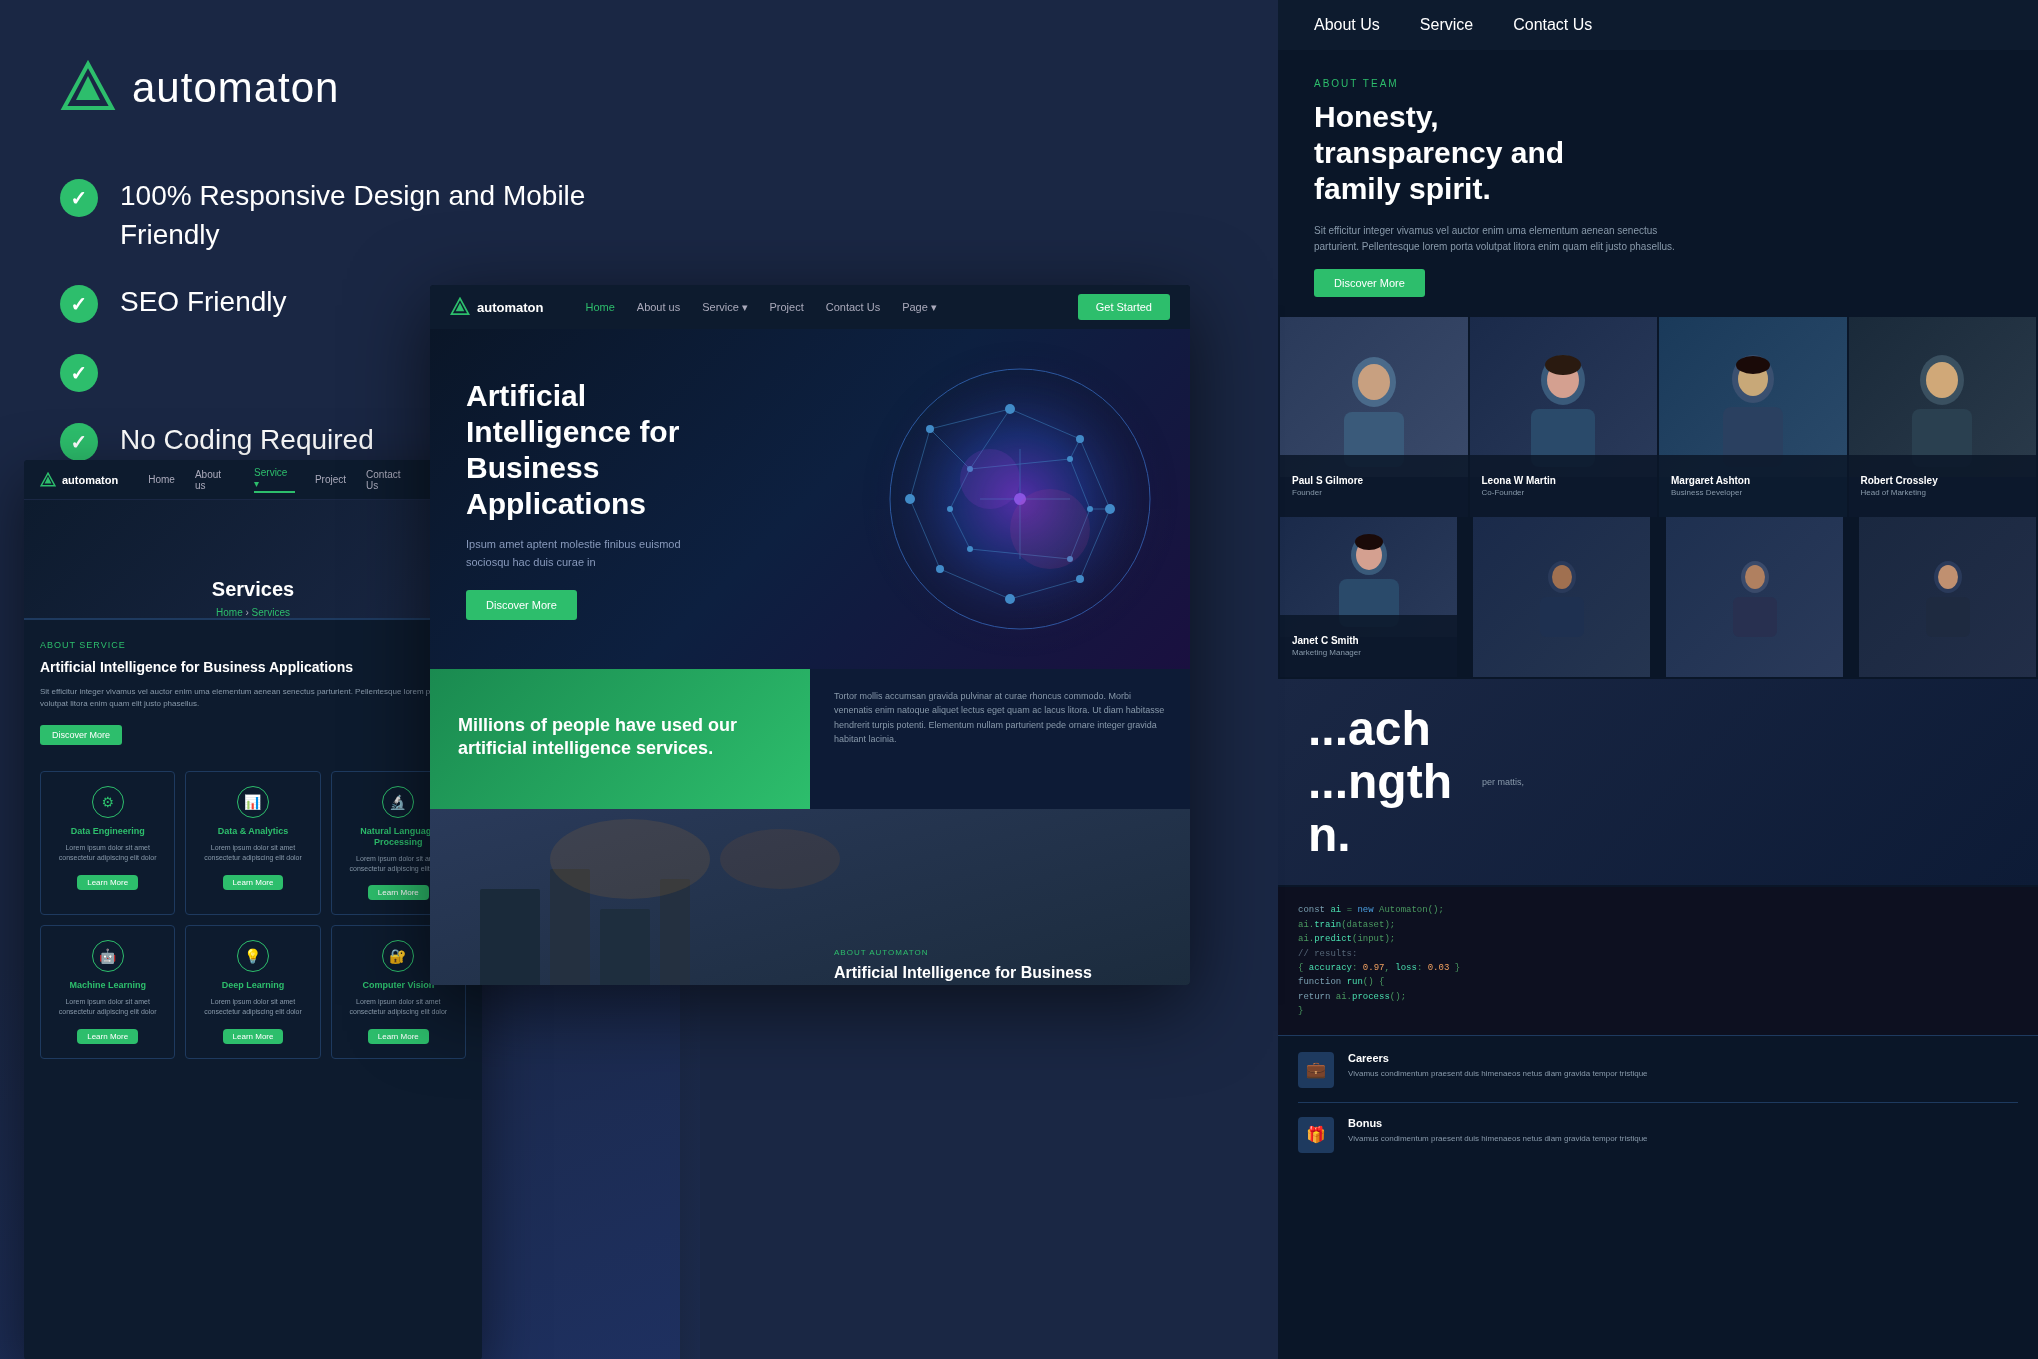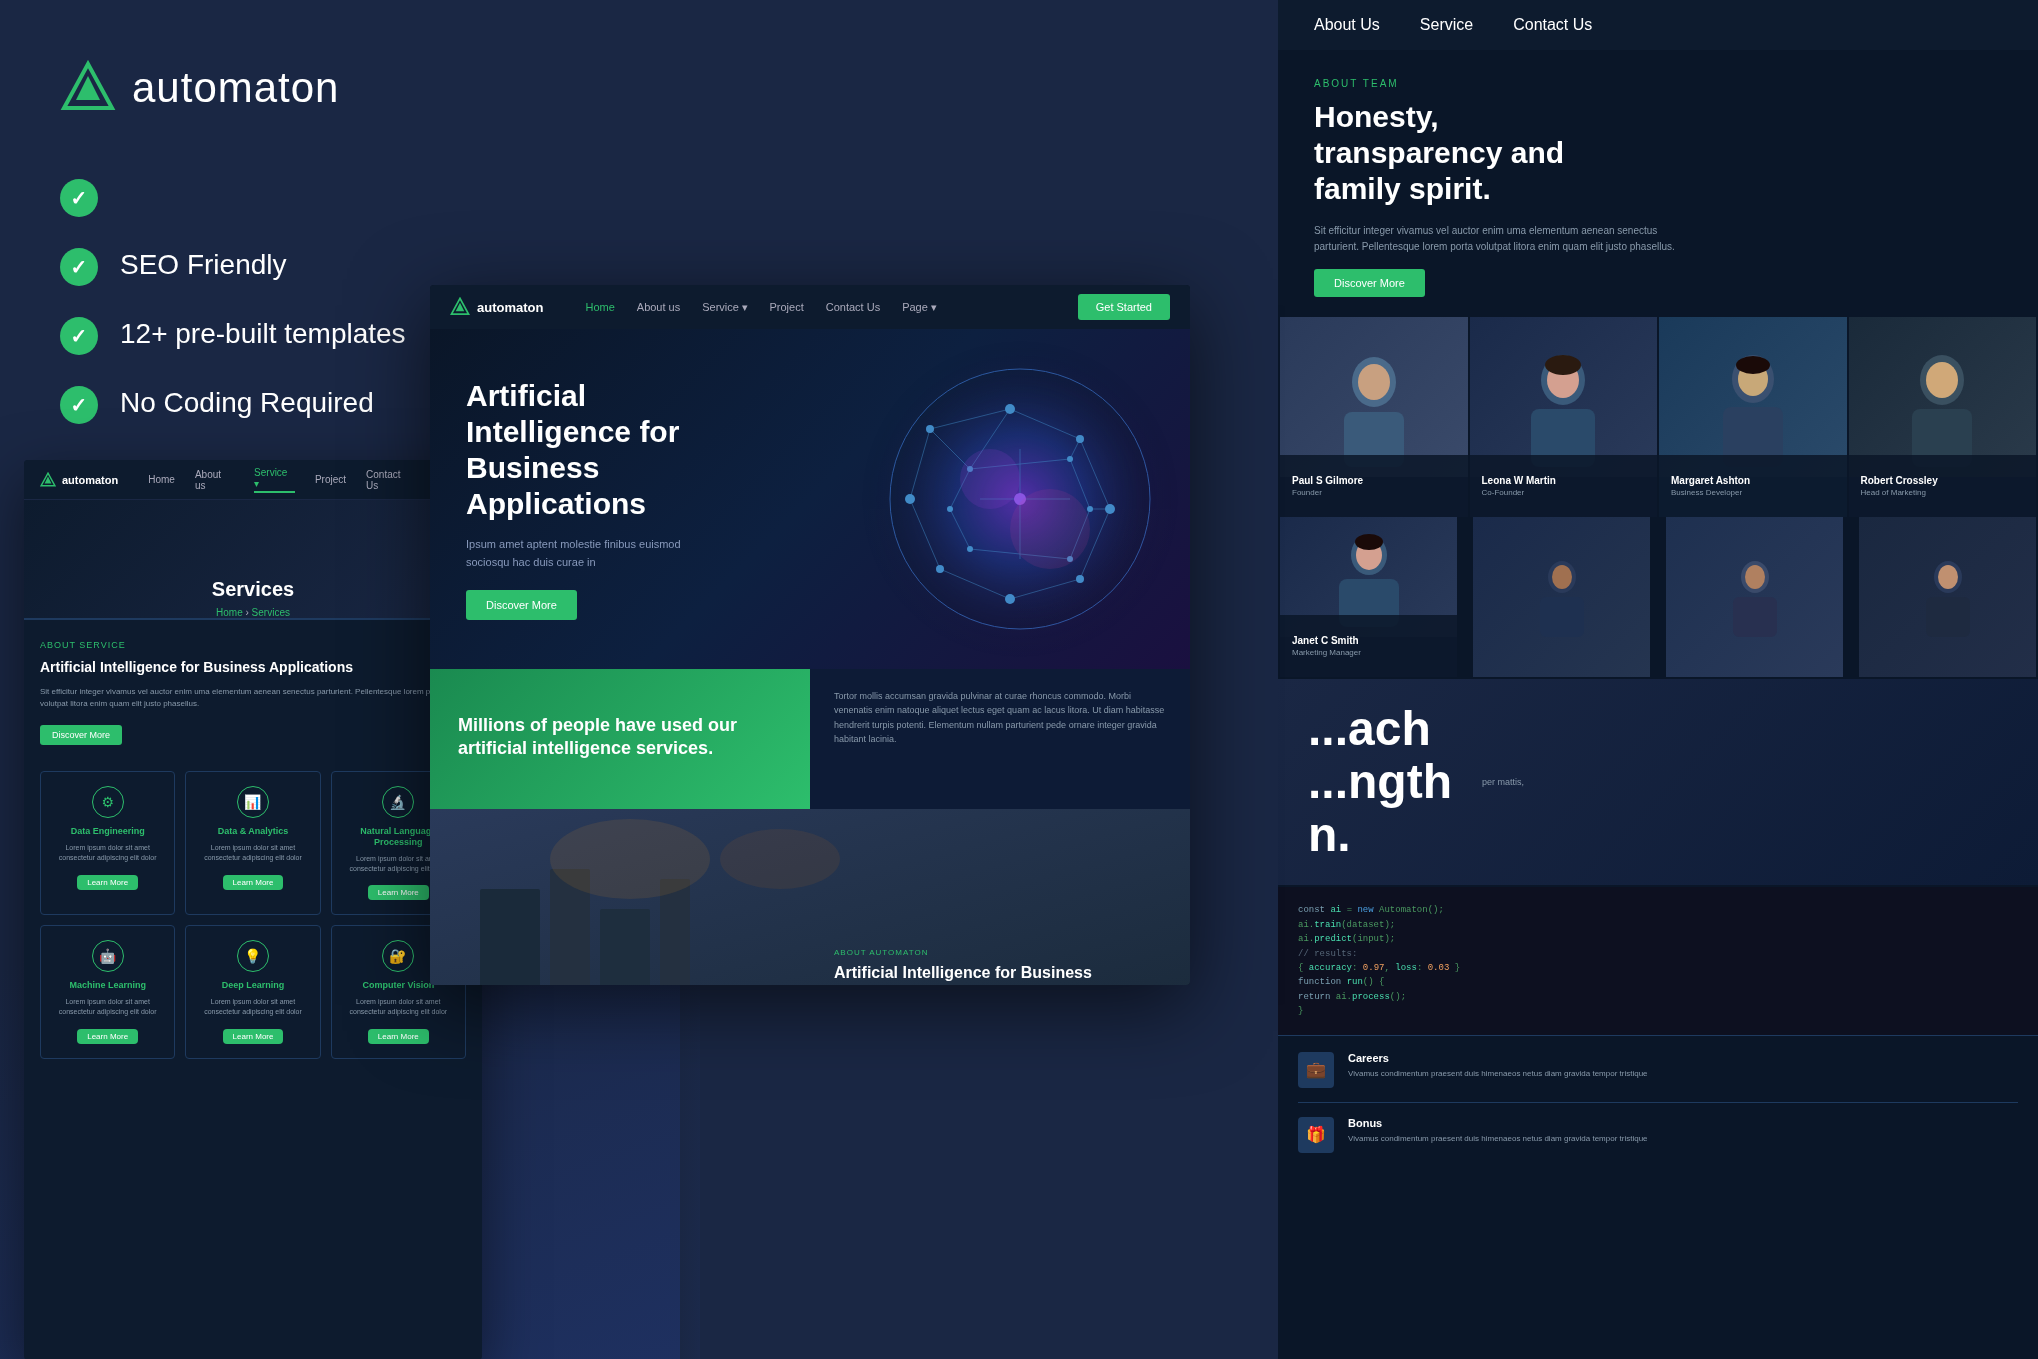--- a/index.html
+++ b/index.html
@@ -634,28 +634,28 @@
     <svg class="logo-icon" viewBox="0 0 56 56" fill="none" xmlns="http://www.w3.org/2000/svg">
       <polygon points="28,4 52,48 4,48" fill="none" stroke="#2dbe6c" stroke-width="4"></polygon>
       <polygon points="28,16 40,40 16,40" fill="#2dbe6c"></polygon>
     </svg>
     <span class="logo-text">automaton</span>
   </div>
 
   <ul class="features-list">
     <li>
       <span class="check-icon"></span>
+      <span>100% Responsive Design and Mobile Friendly</span>
     </li>
     <li>
       <span class="check-icon"></span>
       <span>SEO Friendly</span>
     </li>
     <li>
       <span class="check-icon"></span>
-      <span>12+ pre-built templates</span>
     </li>
     <li>
       <span class="check-icon"></span>
       <span>No Coding Required</span>
     </li>
   </ul>
 </div>
 
 <div class="services-window">
   <div class="services-nav">

